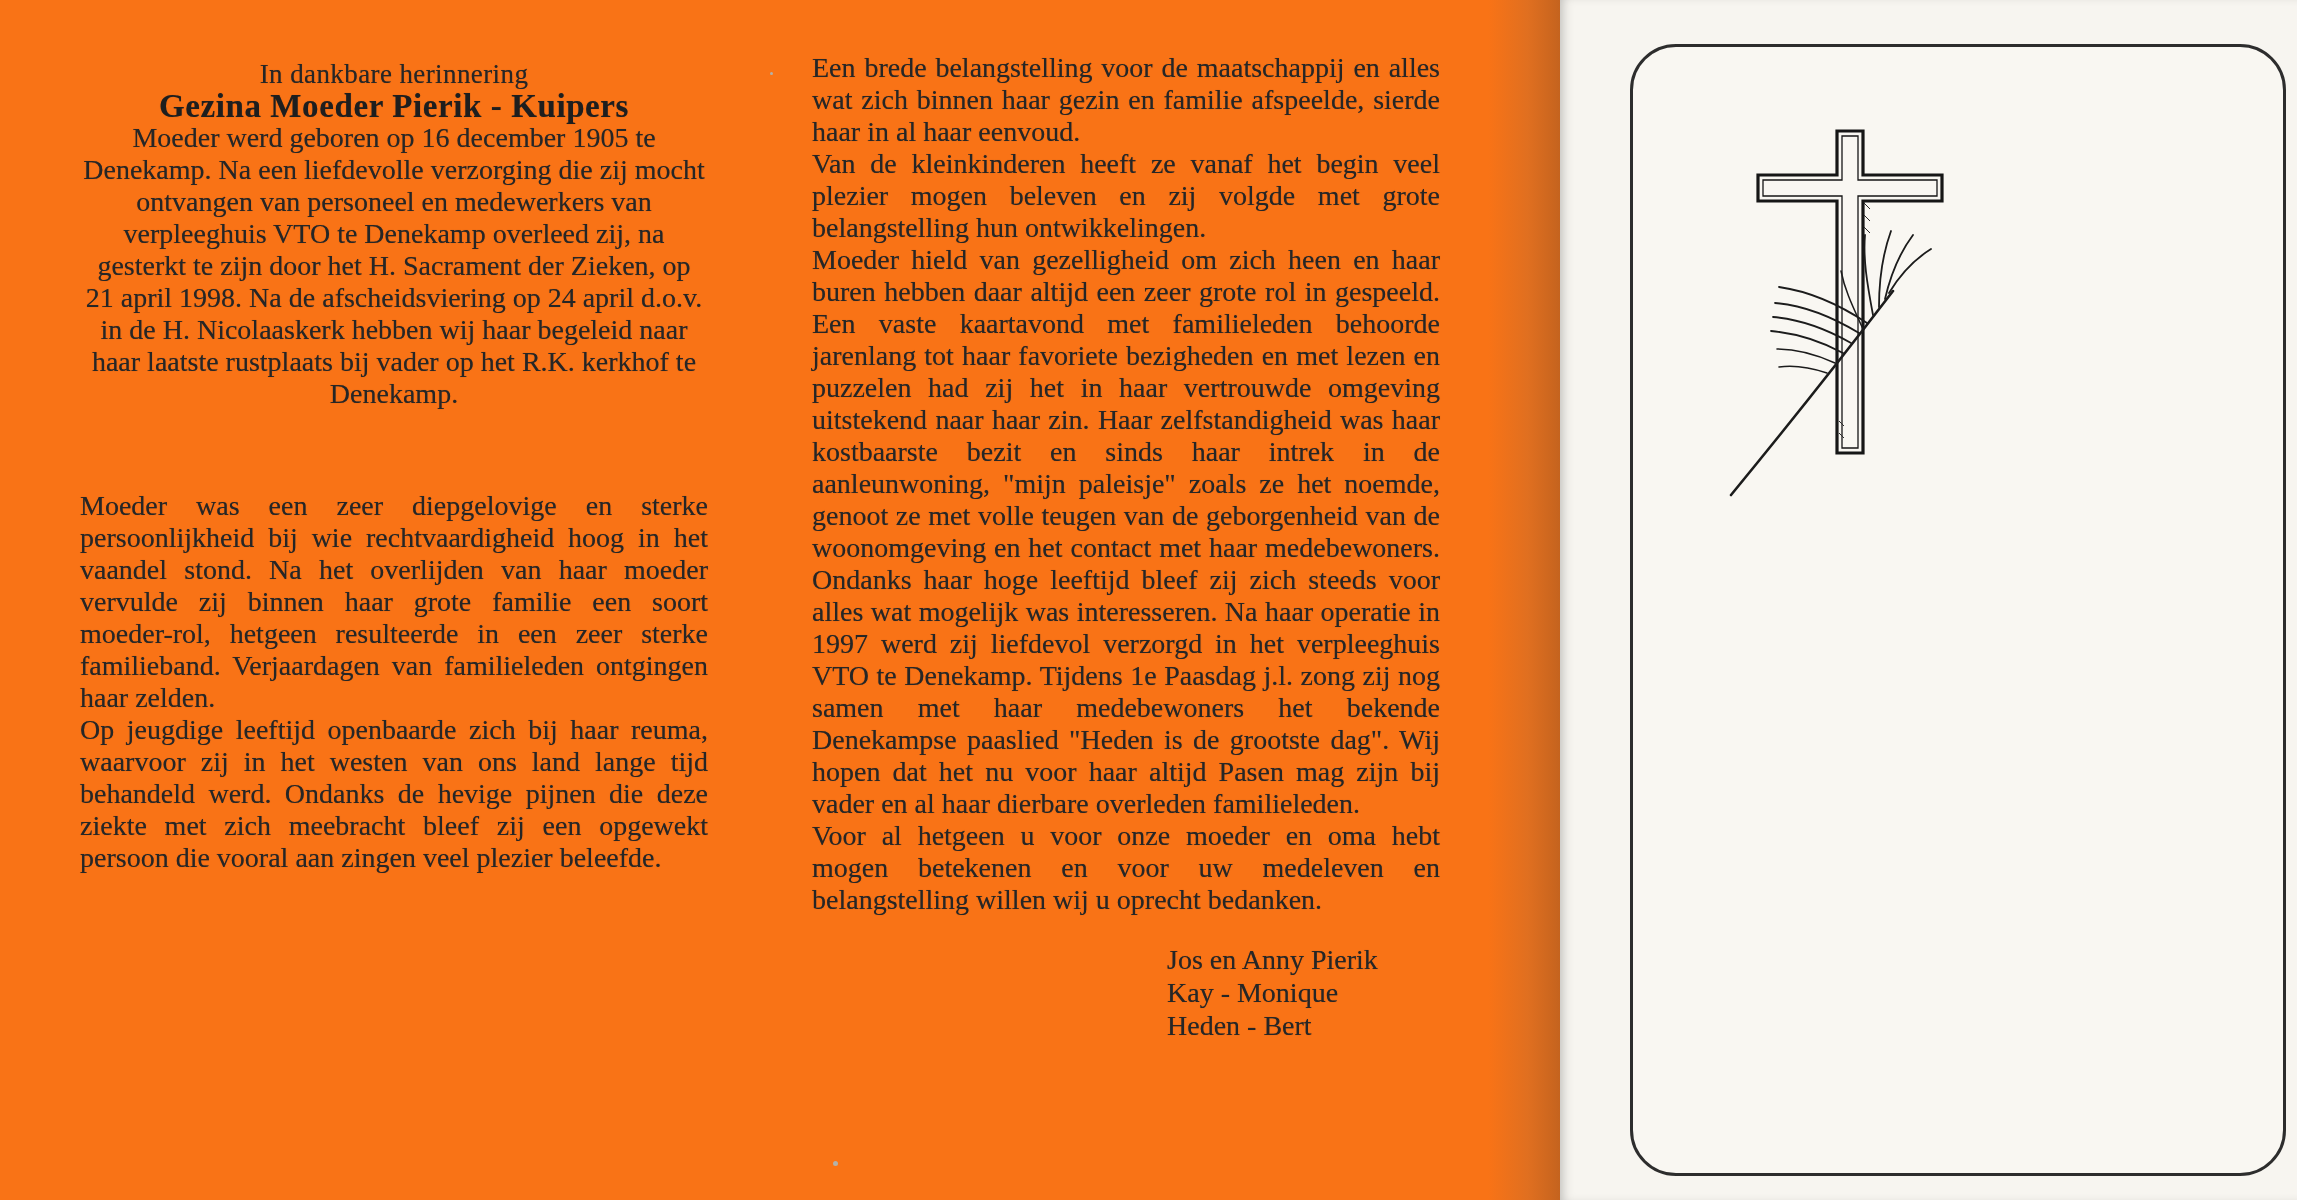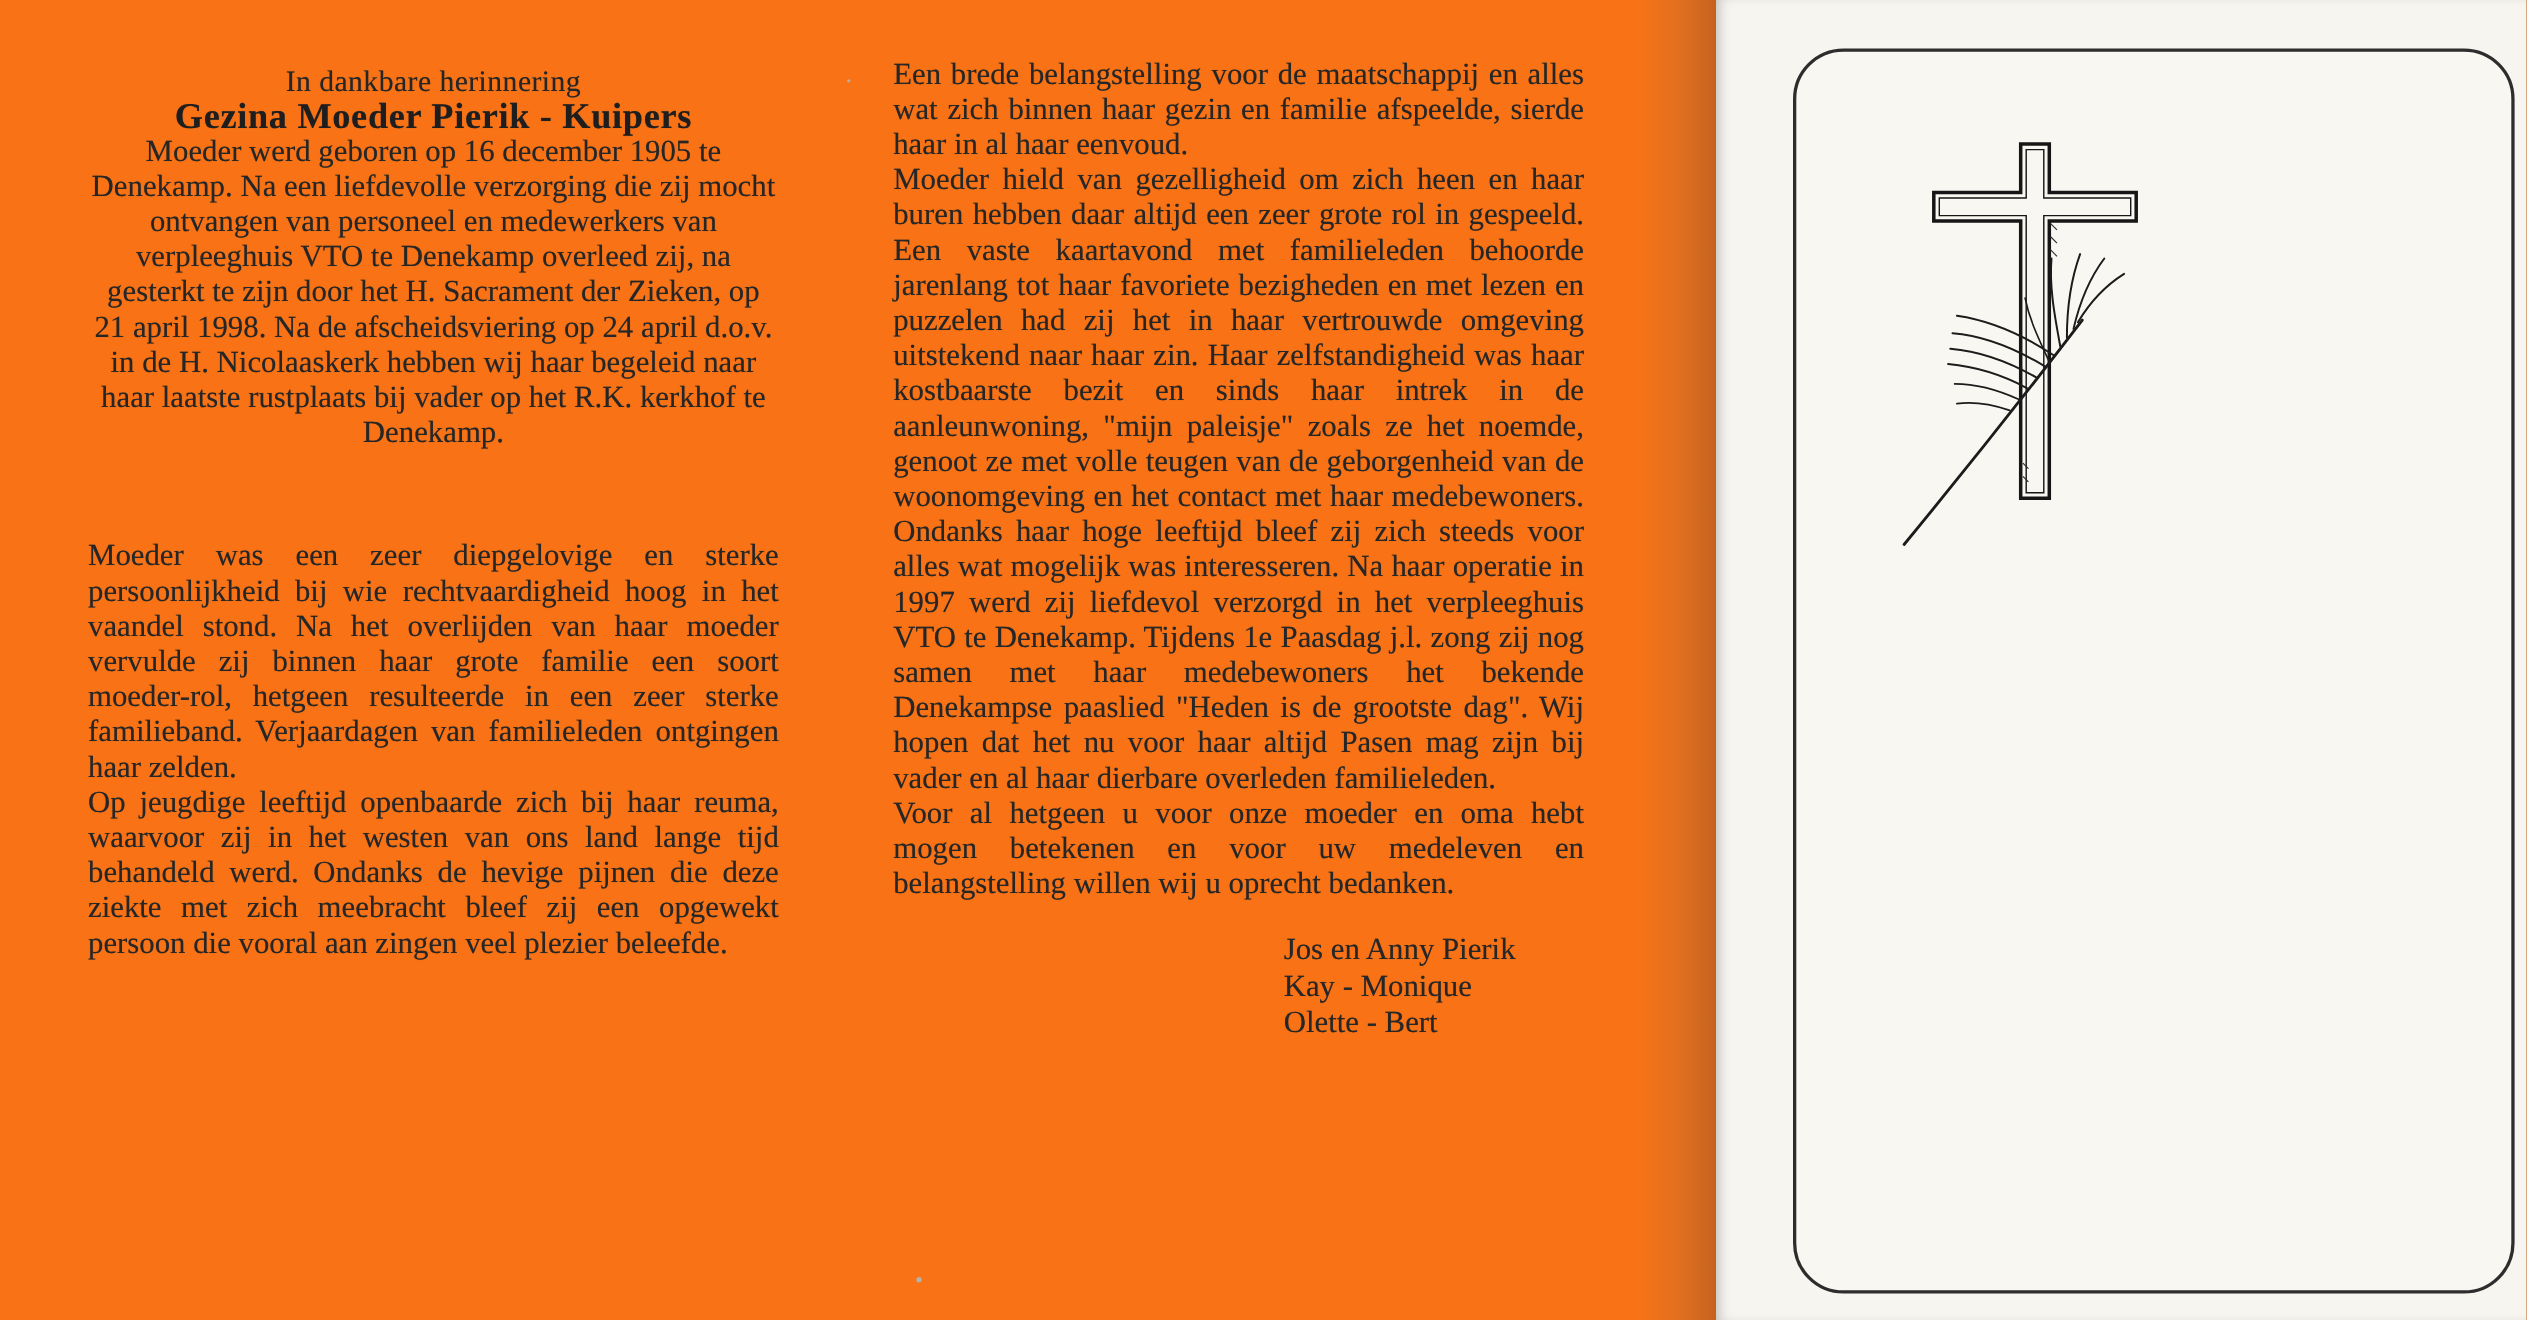--- a/index.html
+++ b/index.html
@@ -62,26 +62,27 @@
     <p class="name">Gezina Moeder Pierik - Kuipers</p>
     <p class="center para-first">Moeder werd geboren op 16 december 1905 te Denekamp. Na een liefdevolle verzorging die zij mocht ontvangen van personeel en medewerkers van verpleeghuis VTO te Denekamp overleed zij, na gesterkt te zijn door het H. Sacrament der Zieken, op 21 april 1998. Na de afscheidsviering op 24 april d.o.v. in de H. Nicolaaskerk hebben wij haar begeleid naar haar laatste rustplaats bij vader op het R.K. kerkhof te Denekamp.</p>
     <div class="block">
       <p class="just">Moeder was een zeer diepgelovige en sterke persoonlijkheid bij wie rechtvaardigheid hoog in het vaandel stond. Na het overlijden van haar moeder vervulde zij binnen haar grote familie een soort moeder-rol, hetgeen resulteerde in een zeer sterke familieband. Verjaardagen van familieleden ontgingen haar zelden.</p>
       <p class="just">Op jeugdige leeftijd openbaarde zich bij haar reuma, waarvoor zij in het westen van ons land lange tijd behandeld werd. Ondanks de hevige pijnen die deze ziekte met zich meebracht bleef zij een opgewekt persoon die vooral aan zingen veel plezier beleefde.</p>
     </div>
   </div>
 
   <div class="col col-2">
     <p class="just">Een brede belangstelling voor de maatschappij en alles wat zich binnen haar gezin en familie afspeelde, sierde haar in al haar eenvoud.</p>
+    <p class="just">Van de kleinkinderen heeft ze vanaf het begin veel plezier mogen beleven en zij volgde met grote belangstelling hun ontwikkelingen.</p>
     <p class="just">Moeder hield van gezelligheid om zich heen en haar buren hebben daar altijd een zeer grote rol in gespeeld. Een vaste kaartavond met familieleden behoorde jarenlang tot haar favoriete bezigheden en met lezen en puzzelen had zij het in haar vertrouwde omgeving uitstekend naar haar zin. Haar zelfstandigheid was haar kostbaarste bezit en sinds haar intrek in de aanleunwoning, "mijn paleisje" zoals ze het noemde, genoot ze met volle teugen van de geborgenheid van de woonomgeving en het contact met haar medebewoners. Ondanks haar hoge leeftijd bleef zij zich steeds voor alles wat mogelijk was interesseren. Na haar operatie in 1997 werd zij liefdevol verzorgd in het verpleeghuis VTO te Denekamp. Tijdens 1e Paasdag j.l. zong zij nog samen met haar medebewoners het bekende Denekampse paaslied "Heden is de grootste dag". Wij hopen dat het nu voor haar altijd Pasen mag zijn bij vader en al haar dierbare overleden familieleden.</p>
     <p class="just thanks">Voor al hetgeen u voor onze moeder en oma hebt mogen betekenen en voor uw medeleven en belangstelling willen wij u oprecht bedanken.</p>
     <div class="signatures">
       <p>Jos en Anny Pierik</p>
       <p>Kay - Monique</p>
-      <p>Olette - Bert</p>
+      <p>Heden - Bert</p>
     </div>
   </div>
 
   <div class="speck" style="left:833px; top:1161px;"></div>
   <div class="speck" style="left:770px; top:72px; width:3px; height:3px;"></div>
 
   <div class="fold"></div>
 
   <div class="panel-right">
     <div class="frame">

